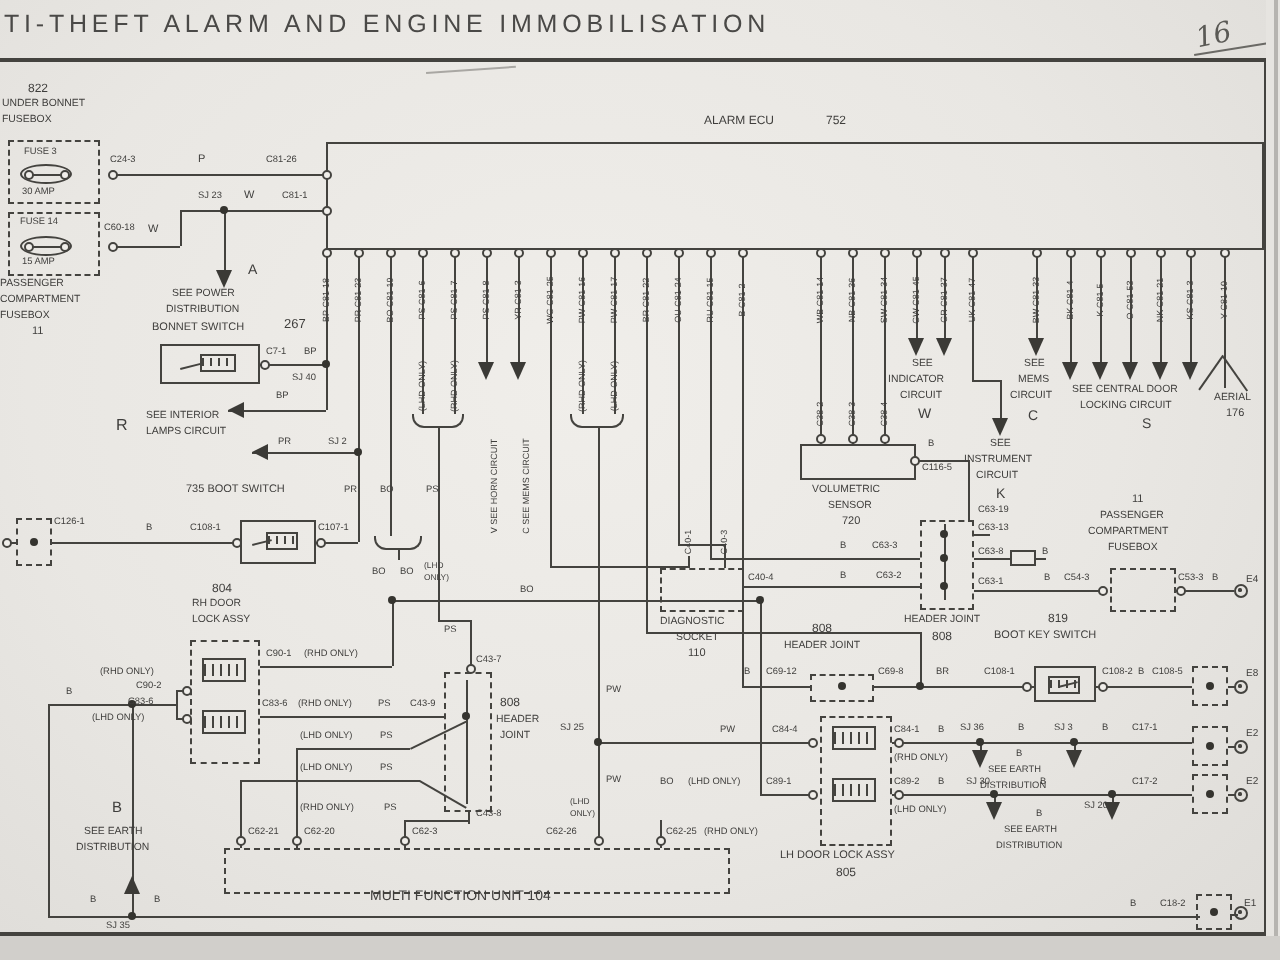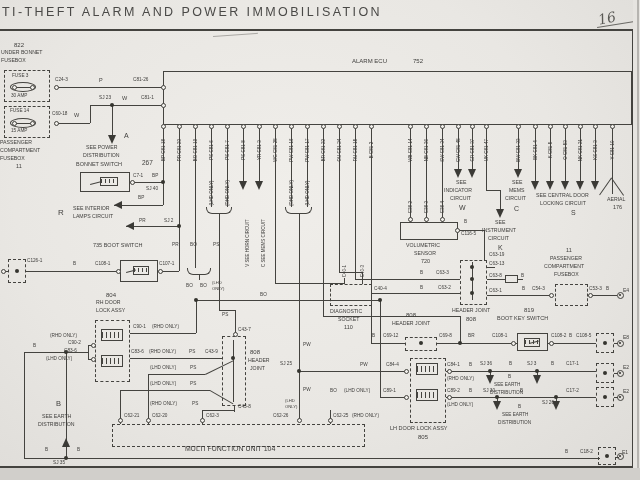--- a/index.html
+++ b/index.html
@@ -34,21 +34,21 @@
   .diag.hw{background:#6a6965;height:1.2px;}
   .oval{position:absolute;border:1px solid #44433f;border-radius:50%;box-sizing:border-box;}
   #rmargin{position:absolute;left:633px;top:0;width:7px;height:480px;background:#e6e4e0;}
   #redge{position:absolute;left:637px;top:0;width:1.5px;height:480px;background:#b6b4b0;}
   #bstrip{position:absolute;left:0;top:467.5px;width:640px;height:13px;background:#d1cfcb;}
 </style>
 </head>
 <body>
 
 <div id="page">
-  <div id="title">TI-THEFT ALARM AND POWER IMMOBILISATION</div>
+  <div id="title">TI-THEFT ALARM AND ENGINE IMMOBILISATION</div>
   <div id="pgnum">16</div>
   <div id="diagram">
       <div class="wire" style="left: 0px; top: 29px; width: 640px; height: 2px;"></div>
       <div class="wire" style="left: 632px; top: 31px; width: 1px; height: 436px;"></div>
       <div class="wire" style="left: 0px; top: 466px; width: 633px; height: 1.5px;"></div>
       <div class="wire" style="left: 58px; top: 87px; width: 105px; height: 1px;"></div>
       <div class="wire" style="left: 90px; top: 105px; width: 73px; height: 1px;"></div>
       <div class="wire" style="left: 90px; top: 105px; width: 1px; height: 18px;"></div>
       <div class="wire" style="left: 58px; top: 123px; width: 32px; height: 1px;"></div>
       <div class="wire" style="left: 112px; top: 105px; width: 1px; height: 31px;"></div>

